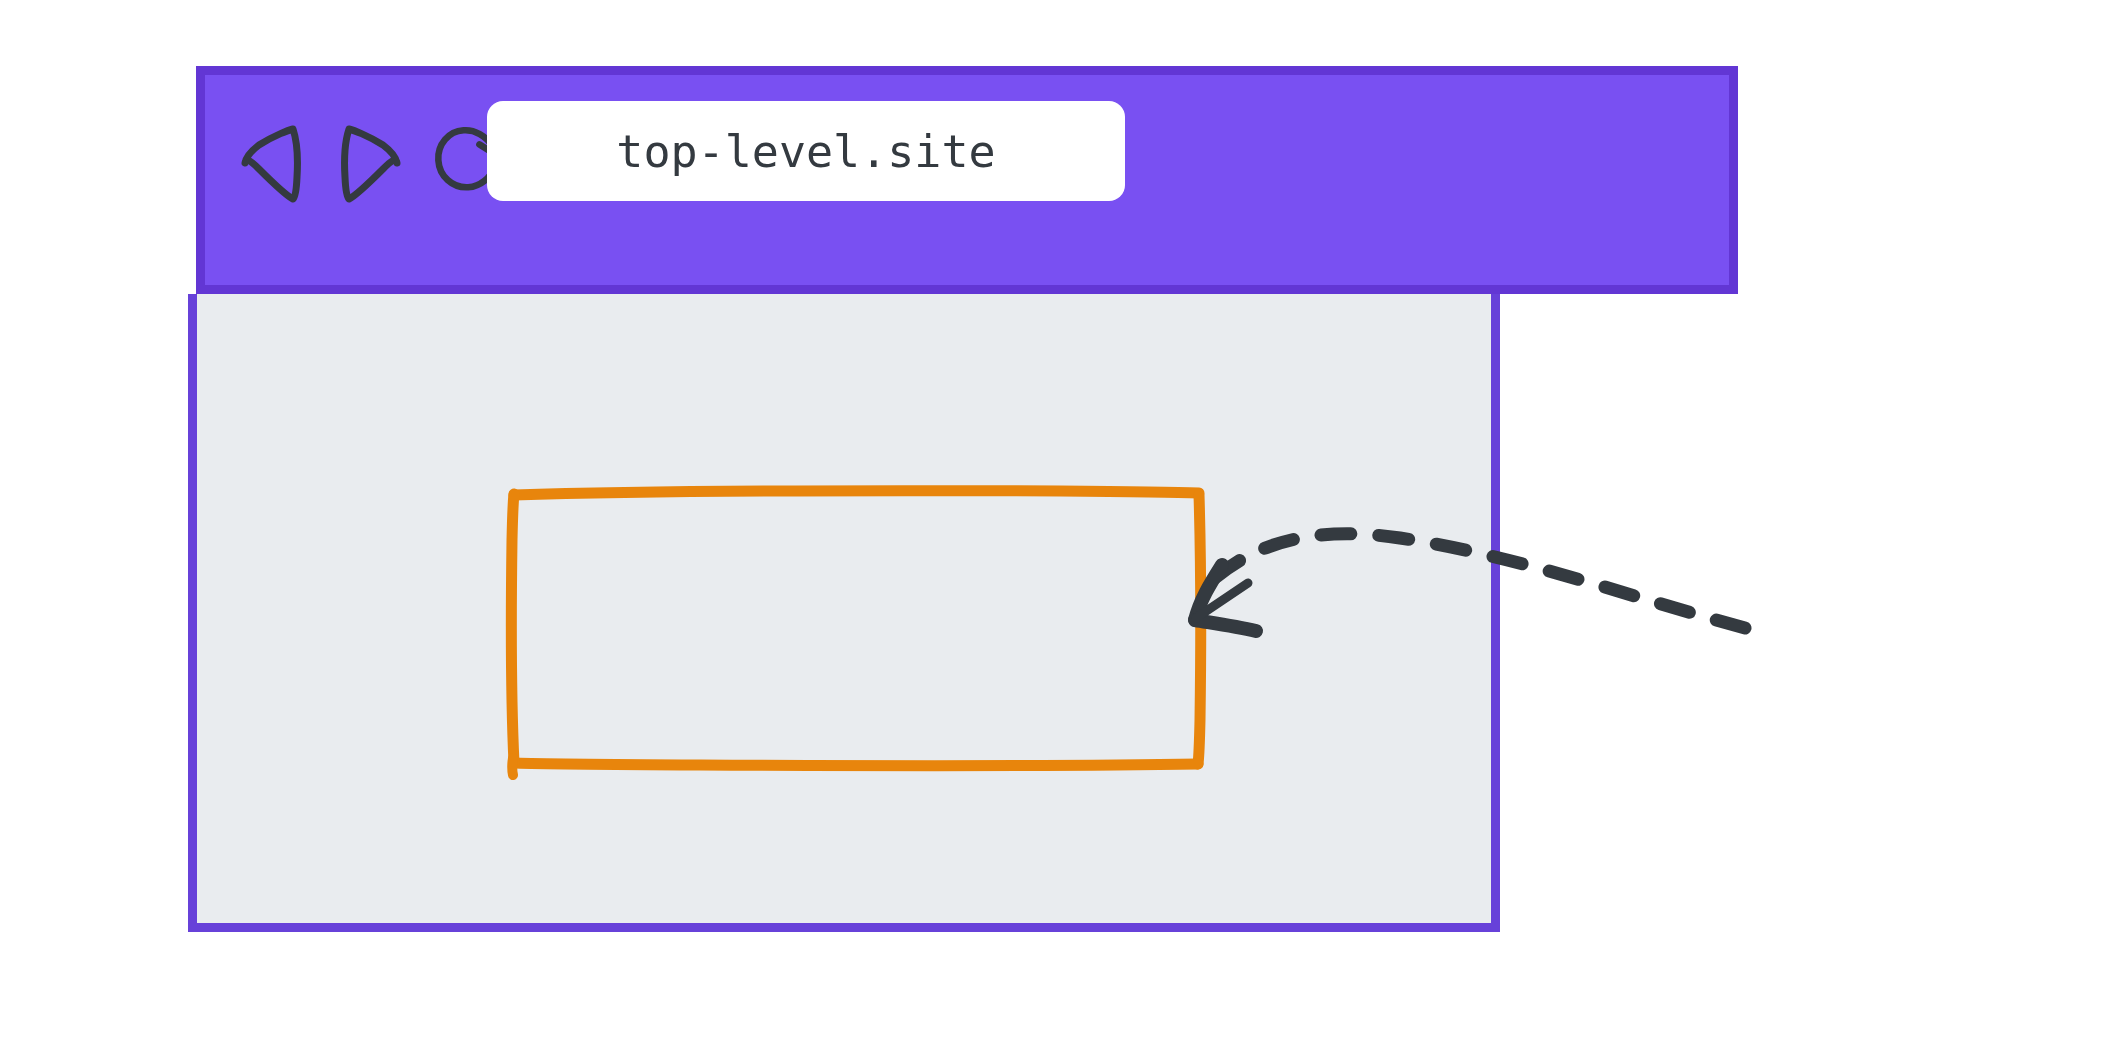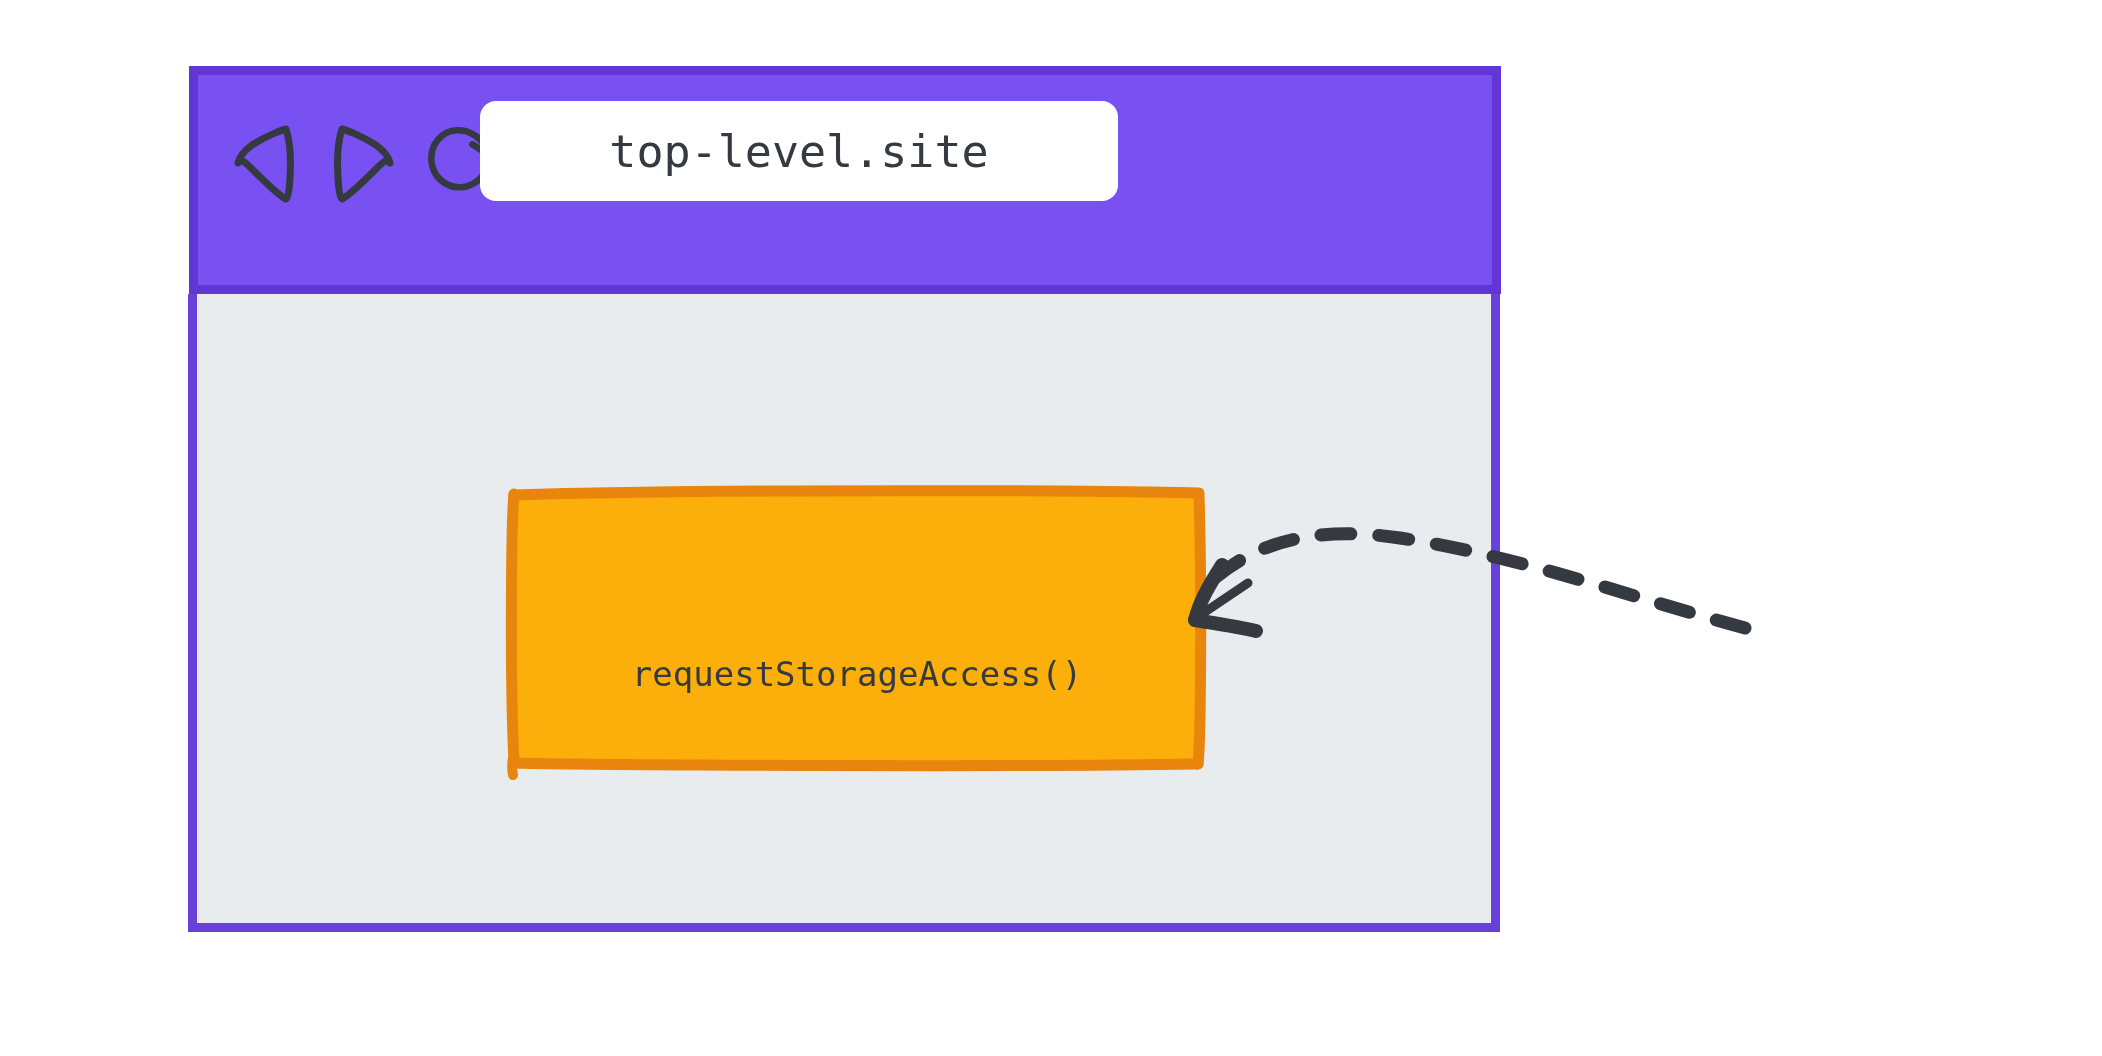--- a/index.html
+++ b/index.html
@@ -26,23 +26,23 @@
   .browser-window {
     position: absolute;
     left: 188px;
     top: 66px;
     width: 1312px;
     height: 866px;
   }
 
   .browser-chrome {
     position: absolute;
-    left: 1px;
+    left: 8px;
     top: 0;
-    width: 1312px;
+    width: 1542px;
     height: 228px;
     background: #7950F2;
     border: 9px solid #6236D4;
     box-sizing: border-box;
   }
 
   .browser-viewport {
     position: absolute;
     left: 0;
     top: 228px;
@@ -174,23 +174,20 @@
       <div class="url-bar">
         <span class="url-text" title="Enter address">top-level.site</span>
       </div>
 
     </div>
 
     <div class="browser-viewport"></div>
 
   </div>
 
-  <div class="embedded-frame">
-    <div class="embedded-label">requestStorageAccess()</div>
-  </div>
 
 
   <svg class="overlay-svg" viewBox="0 0 2102 1056">
 
     <g>
       <path d="M514 495 C640 491 830 490 1060 491 C1120 491.5 1170 492 1199 493" stroke="#E8850C" stroke-width="11" stroke-linecap="round" fill="none"></path>
       <path d="M1199 495 C1201 560 1201 650 1200 720 C1199.5 742 1199 756 1198 764" stroke="#E8850C" stroke-width="11" stroke-linecap="round" fill="none"></path>
       <path d="M1198 764 C1080 766 900 766 700 765 C600 764.5 540 764 516 763" stroke="#E8850C" stroke-width="11" stroke-linecap="round" fill="none"></path>
       <path d="M514 763 C511 700 511 610 512 540 C512.5 518 513 502 514 494" stroke="#E8850C" stroke-width="11" stroke-linecap="round" fill="none"></path>
 

